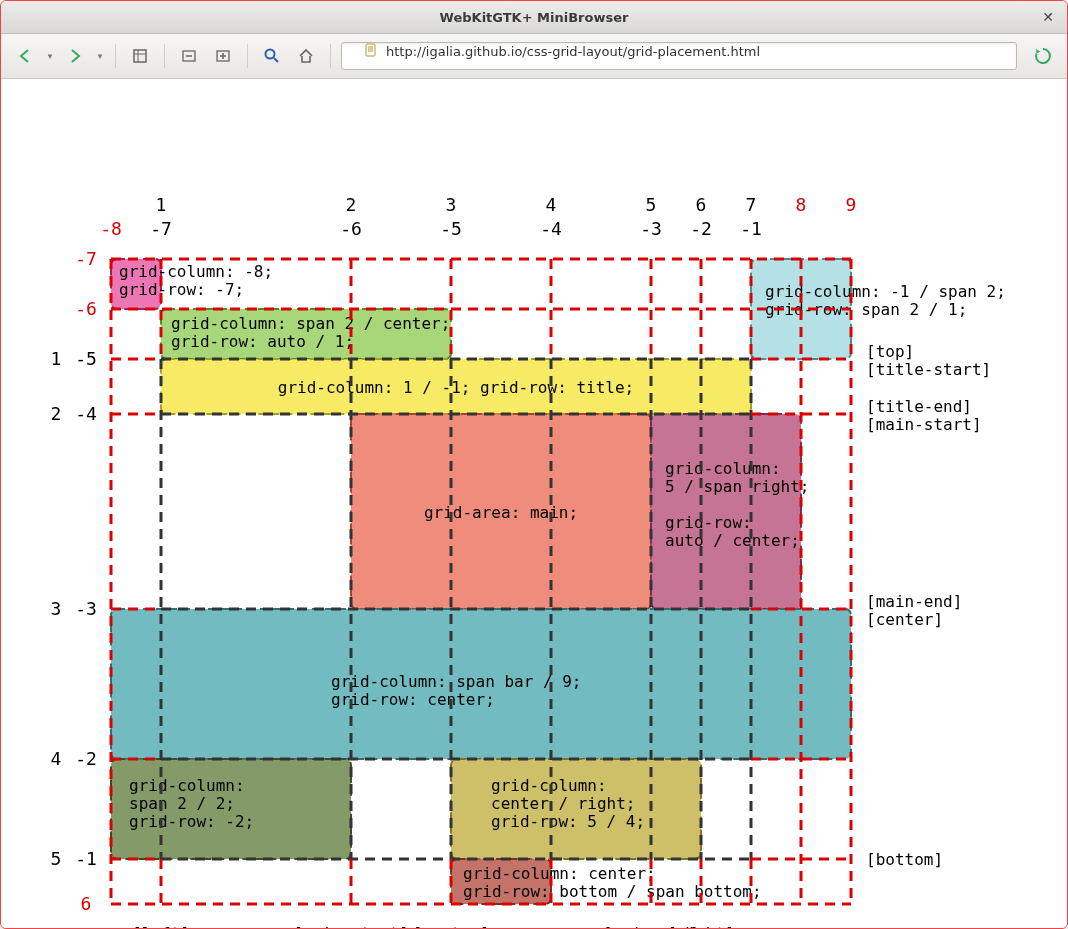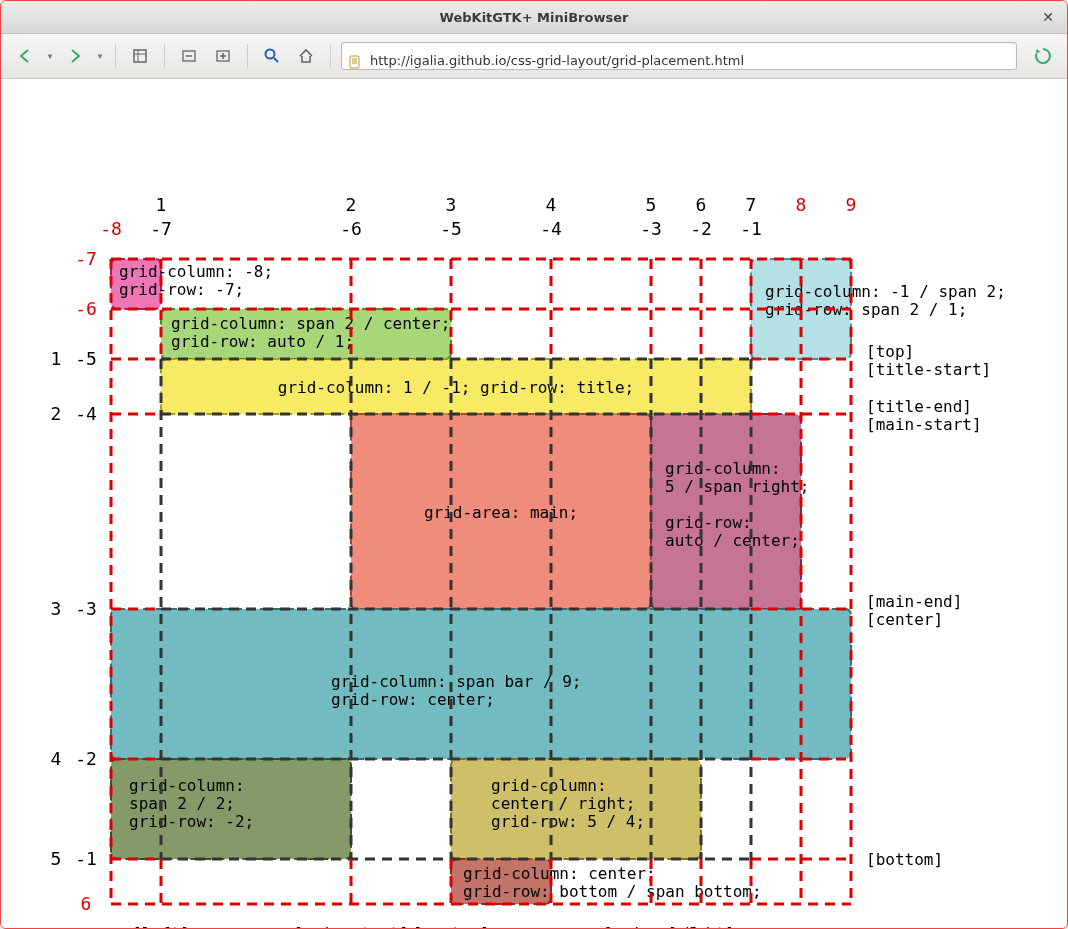--- a/index.html
+++ b/index.html
@@ -4,21 +4,21 @@
 <style>
   html,body{margin:0;padding:0;font-family:"DejaVu Sans",Arial,sans-serif;font-size:13px;color:#000;background:#fff}
   .window{width:1068px;height:929px;background:#f2f1f0;border:1px solid #ef4444;border-radius:6px;box-shadow:0 2px 8px rgba(0,0,0,.2);box-sizing:border-box;overflow:hidden;display:flex;flex-direction:column}
   .titlebar{height:32px;display:flex;align-items:center;justify-content:center;position:relative;background:linear-gradient(#ececea,#d9d8d6);border-bottom:1px solid #bfbfbf}
   .titlebar .title{font-weight:bold;color:#3a3a3a}
   .titlebar .close{position:absolute;right:10px;top:7px;width:18px;height:18px;display:flex;align-items:center;justify-content:center;color:#444;font-size:14px;cursor:pointer}
   .toolbar{height:44px;display:flex;align-items:center;gap:6px;padding:0 10px;background:linear-gradient(#f7f6f5,#e7e6e3);border-bottom:1px solid #c9c8c6}
   .tb-btn{width:26px;height:26px;display:flex;align-items:center;justify-content:center;border:1px solid transparent;border-radius:3px;color:#555;cursor:pointer}
   .dd{width:10px;height:26px;display:flex;align-items:center;justify-content:center;color:#777;font-size:9px}
   .sep{width:1px;height:24px;background:#cfcec9;margin:0 4px}
-  .urlbar{flex:1;height:26px;border:1px solid #bcbab6;border-radius:3px;background:#fff;display:flex;align-items:flex-end;padding:0 6px;gap:6px;box-shadow:inset 0 1px 2px rgba(0,0,0,.08)}
+  .urlbar{flex:1;height:26px;border:1px solid #bcbab6;border-radius:3px;background:#fff;display:flex;align-items:flex-start;padding:0 22px;gap:6px;box-shadow:inset 0 1px 2px rgba(0,0,0,.08)}
   .urlbar input{flex:1;border:none;outline:none;font:inherit;color:#333;background:transparent}
   .favicon{width:14px;height:14px;display:inline-flex;align-items:center;justify-content:center}
   .reloadbtn{width:28px;height:28px;display:flex;align-items:center;justify-content:center;margin-left:6px;color:#555;cursor:pointer}
   .content{flex:1;background:#fff;overflow:auto}
   svg text{font-family:"DejaVu Sans Mono","Courier New",monospace;font-size:16px;fill:#000}
   svg .axis{font-size:18px}
   svg .axisred{fill:#d00;font-size:18px}
   svg .linename{fill:#000;font-size:16px}
   svg rect.cell{fill-opacity:.78;stroke-width:2;stroke-dasharray:8 5}
   svg line.gline{stroke-width:3;stroke-dasharray:10 7}

